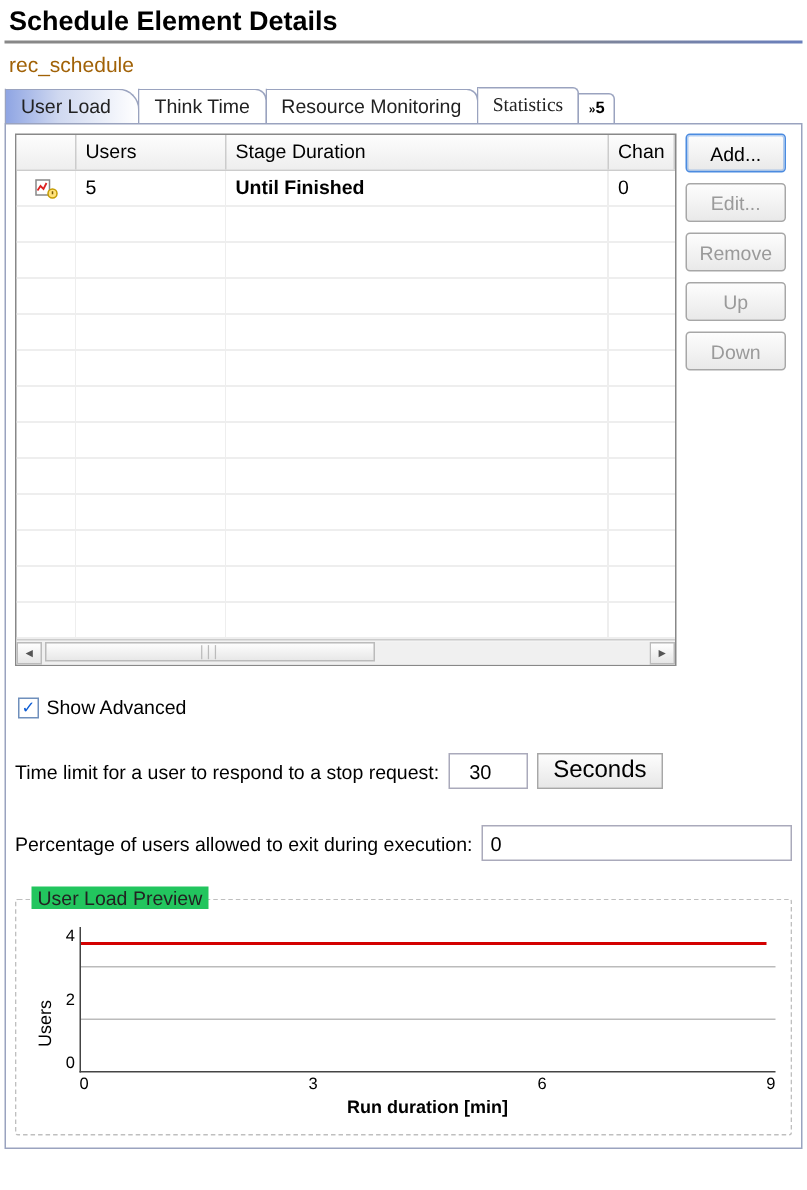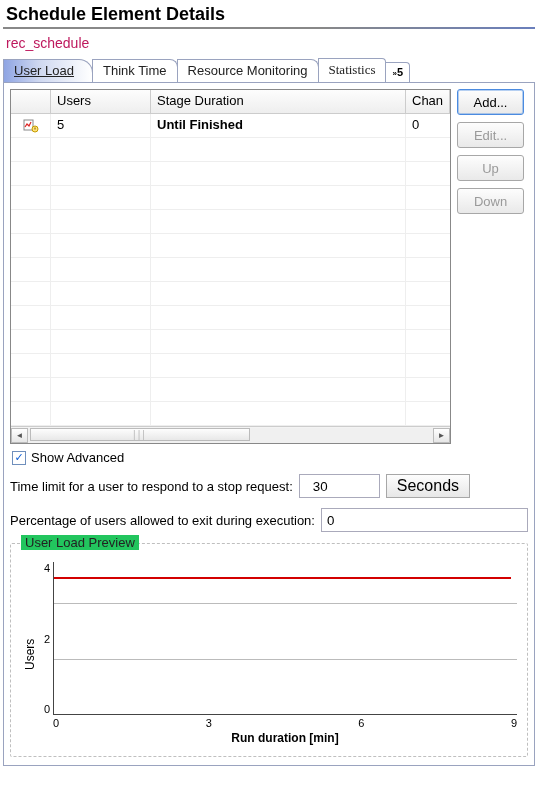--- a/index.html
+++ b/index.html
@@ -17,21 +17,21 @@
     padding: 4px 4px 2px 6px;
   }
   .title-sep {
     height: 2px;
     background: linear-gradient(to right, #888 0%, #888 60%, #6a7fbc 100%);
     margin: 0 3px 6px 3px;
   }
   .schedule-name {
     font-size: 14px;
     padding: 0 0 6px 6px;
-    color: #be185d;
+    color: #a16207;
   }
   .panel {
     margin: 2px 3px 3px 3px;
   }
   
   .tabs {
     display: flex;
     align-items: flex-end;
     height: 23px;
     position: relative;
@@ -46,21 +46,20 @@
     color: #222;
     cursor: pointer;
     border-radius: 0 8px 0 0;
   }
   .tab.active {
     background: linear-gradient(to right, #8fa5e3 0%, #cfd8f0 40%, #fff 100%);
     border-radius: 0 14px 0 0;
     padding-right: 18px;
     position: relative;
     z-index: 2;
-    text-decoration: underline;
   }
   .tab.last {
     border-radius: 0 4px 0 0;
     font-family: Liberation Serif, serif;
   }
   .overflow-tab {
     border: 1px solid #9aa3bf;
     border-bottom: none;
     background: #fff;
     padding: 3px 6px 4px 6px;
@@ -70,21 +69,21 @@
     border-radius: 0 4px 0 0;
     margin-right: -1px;
   }
   .overflow-glyph { font-size: 8px; }
   .tab-body {
     border: 1px solid #9aa3bf;
     height: 684px;
     padding: 6px 6px 8px 6px;
     display: flex;
     flex-direction: column;
-    gap: 4px;
+    gap: 18px;
   }
   
   .grid-section {
     display: flex;
     gap: 6px;
   }
   .grid-wrap {
     border: 1px solid #888;
     width: 441px;
   }
@@ -167,21 +166,21 @@
     display:flex; align-items:center; justify-content:center;
     font-size:11px; color:#0b5bd4; background:#fff;
   }
   
   .form-row { display:flex; align-items:center; gap:6px; padding: 2px 0; height:30px;}
   .form-label { flex: 0 0 auto; }
   .txt-input {
     height: 24px; border:1px solid #aab; padding: 0 5px;
     font-family: inherit;
   }
-  .txt-sm { width: 81px; padding-left: 13px; }
+  .txt-sm { width: 53px; padding-left: 13px; }
   .unit-btn {
     height: 24px; padding:0 10px;
     border:1px solid #a7a7a7; background: linear-gradient(#fdfdfd,#e7e7e7);
     font-size:16px; cursor:pointer;
   }
   .txt-wide { flex:1; }
   
   .preview {
     border: 1px dashed #bfbfbf;
     border-radius: 2px;
@@ -270,20 +269,21 @@
           <div class="sb-btn">◄</div>
           <div class="sb-track">
             <div class="sb-thumb">|||</div>
           </div>
           <div class="sb-btn">►</div>
         </div>
       </div>
       <div class="btn-col">
         <button class="btn active">Add...</button>
         <button class="btn" disabled="">Edit...</button>
+        <button class="btn" disabled="">Remove</button>
         <button class="btn" disabled="">Up</button>
         <button class="btn" disabled="">Down</button>
       </div>
     </div>
 
     <div class="chk-row">
       <span class="chk">✓</span>
       <span>Show Advanced</span>
     </div>
 

